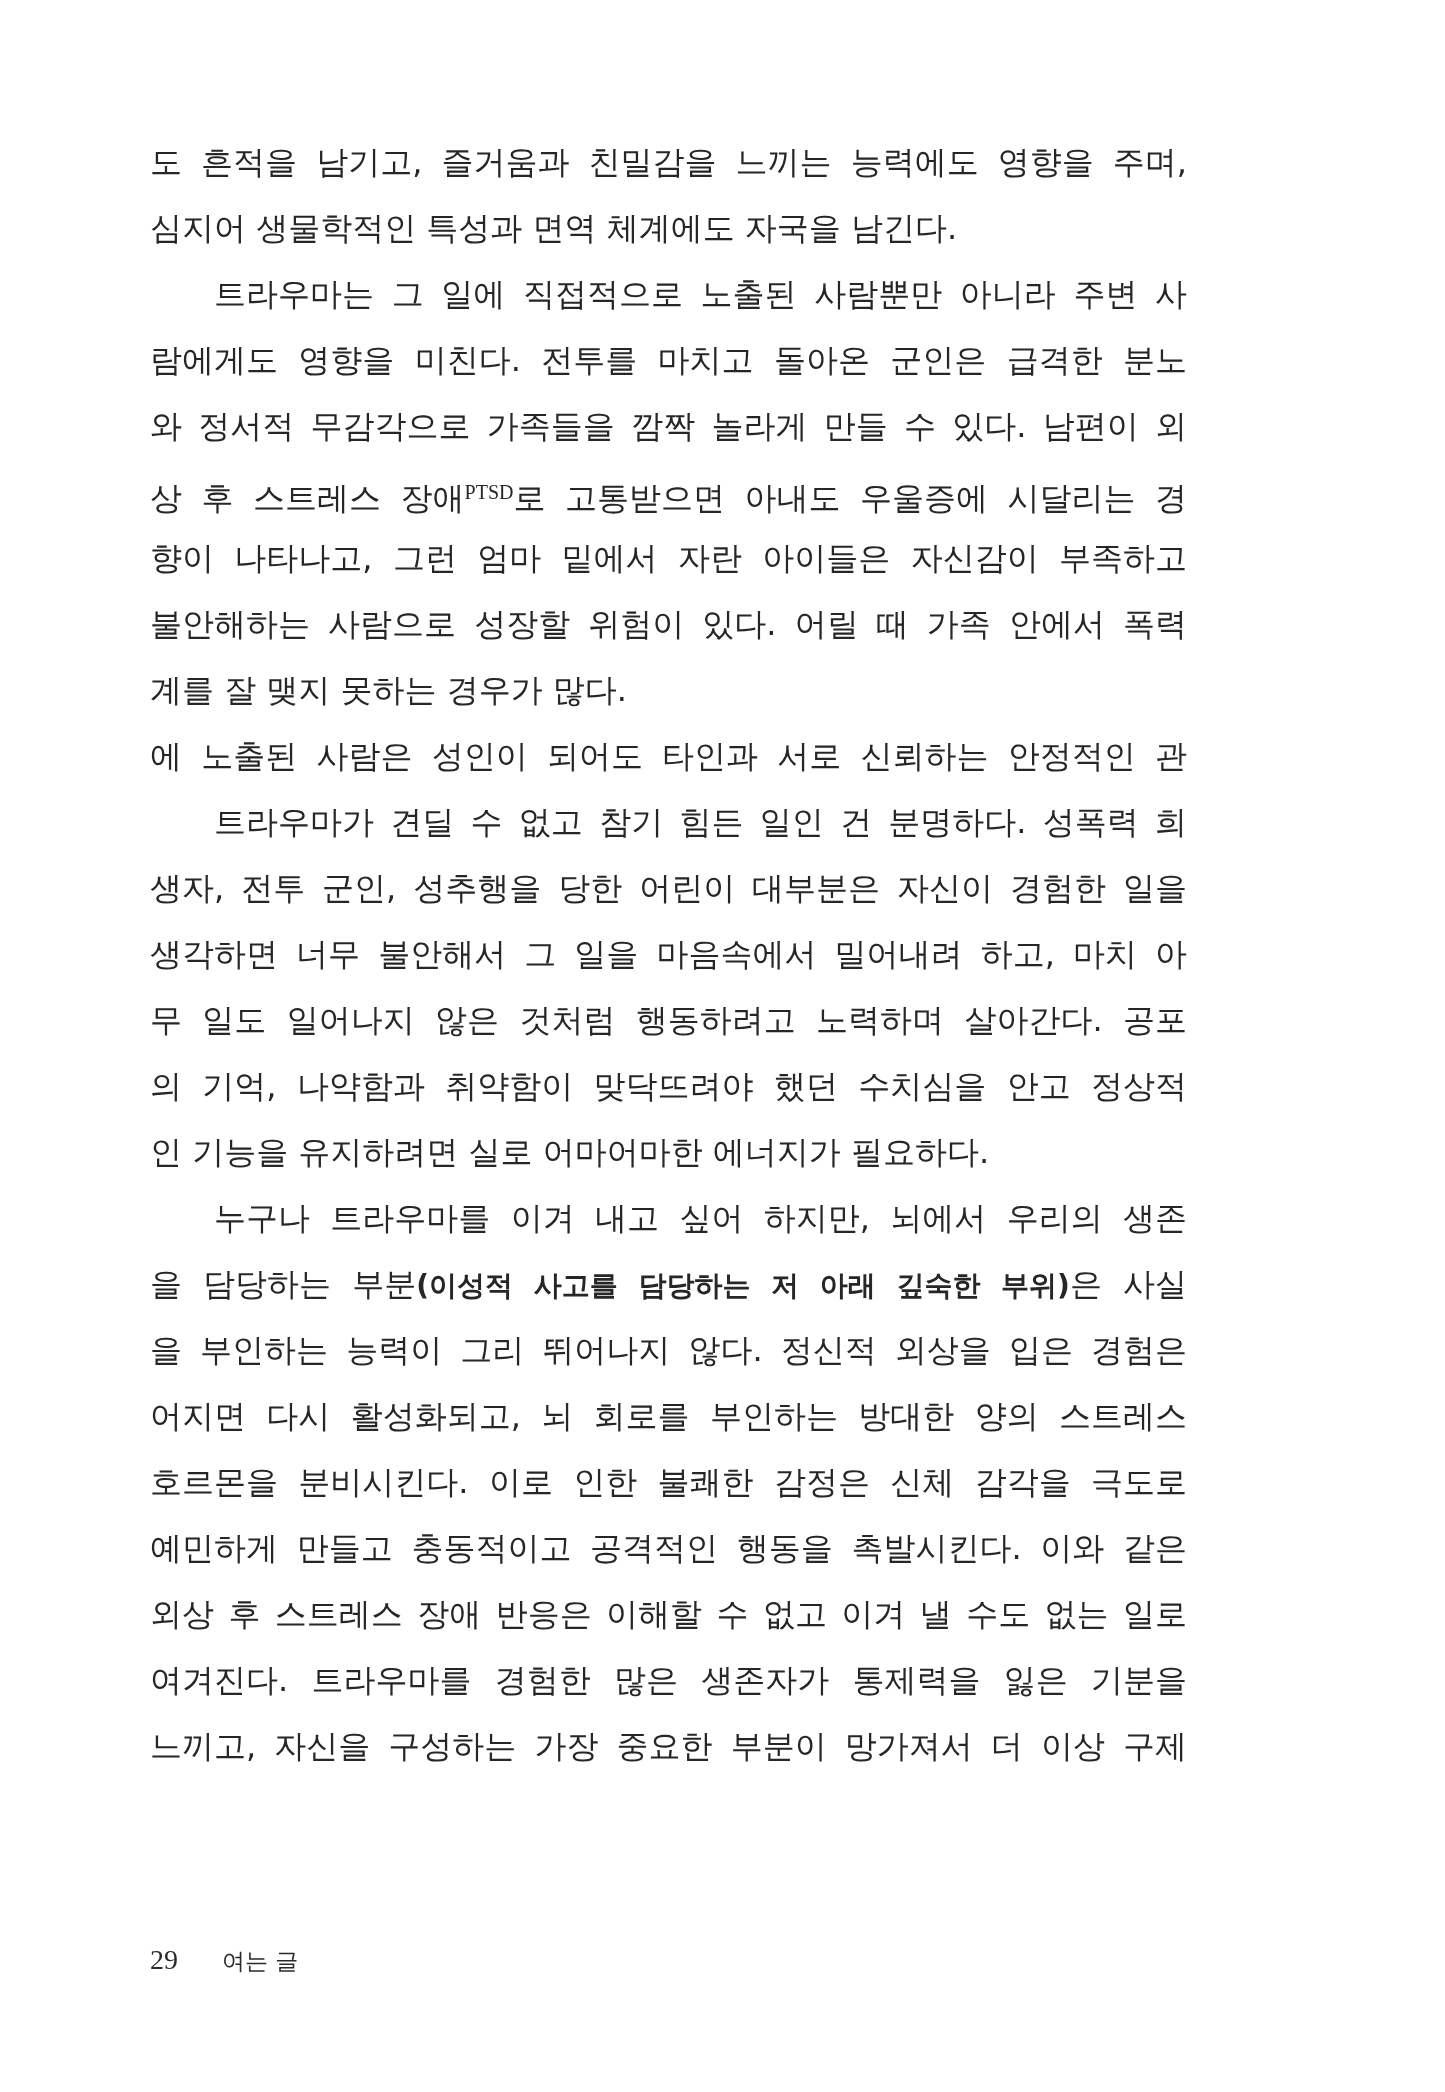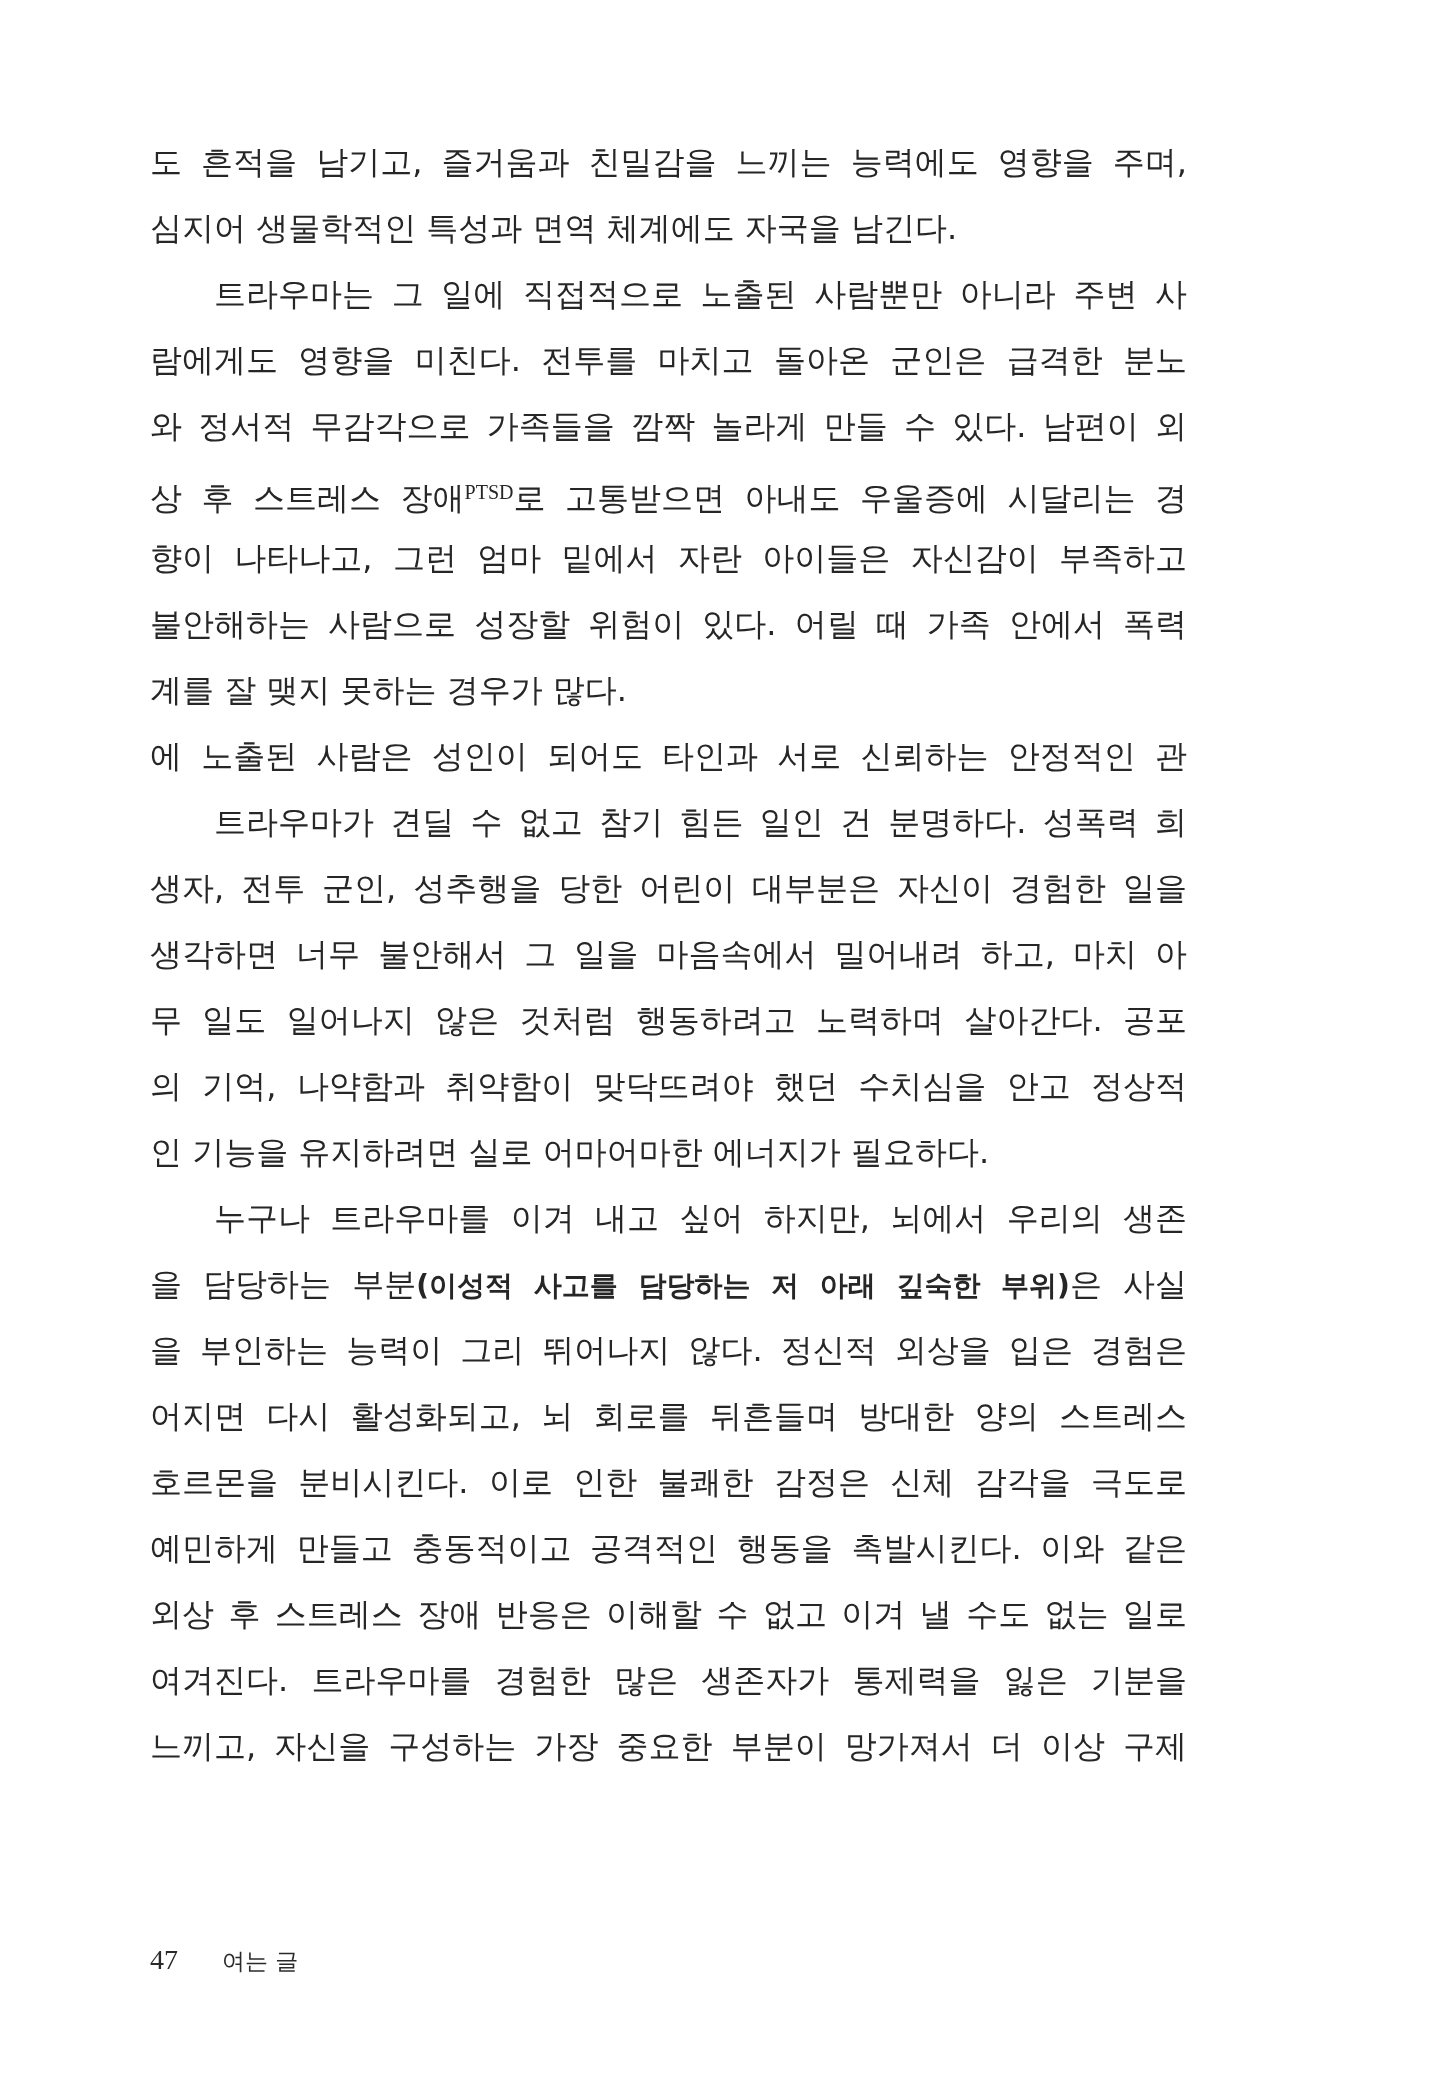--- a/index.html
+++ b/index.html
@@ -95,25 +95,25 @@
     <div class="line">생각하면 너무 불안해서 그 일을 마음속에서 밀어내려 하고, 마치 아</div>
     <div class="line">무 일도 일어나지 않은 것처럼 행동하려고 노력하며 살아간다. 공포</div>
     <div class="line">의 기억, 나약함과 취약함이 맞닥뜨려야 했던 수치심을 안고 정상적</div>
     <div class="line last">인 기능을 유지하려면 실로 어마어마한 에너지가 필요하다.</div>
   </div>
 
   <div class="paragraph">
     <div class="line indent">누구나 트라우마를 이겨 내고 싶어 하지만, 뇌에서 우리의 생존</div>
     <div class="line"><span>을 담당하는 부분</span><span class="small">(이성적 사고를 담당하는 저 아래 깊숙한 부위)</span><span>은 사실</span></div>
     <div class="line">을 부인하는 능력이 그리 뛰어나지 않다. 정신적 외상을 입은 경험은</div>
-    <div class="line">어지면 다시 활성화되고, 뇌 회로를 뒤흔들며 방대한 양의 스트레스</div>
+    <div class="line">어지면 다시 활성화되고, 뇌 회로를 부인하는 방대한 양의 스트레스</div>
     <div class="line">호르몬을 분비시킨다. 이로 인한 불쾌한 감정은 신체 감각을 극도로</div>
     <div class="line">예민하게 만들고 충동적이고 공격적인 행동을 촉발시킨다. 이와 같은</div>
     <div class="line">외상 후 스트레스 장애 반응은 이해할 수 없고 이겨 낼 수도 없는 일로</div>
     <div class="line">여겨진다. 트라우마를 경험한 많은 생존자가 통제력을 잃은 기분을</div>
     <div class="line">느끼고, 자신을 구성하는 가장 중요한 부분이 망가져서 더 이상 구제</div>
   </div>
 
 </div>
 
 <div class="footer">
-  <span class="page-number">47</span><span class="section-title">여는 글</span>
+  <span class="page-number">29</span><span class="section-title">여는 글</span>
 </div>
 
 </body></html>

